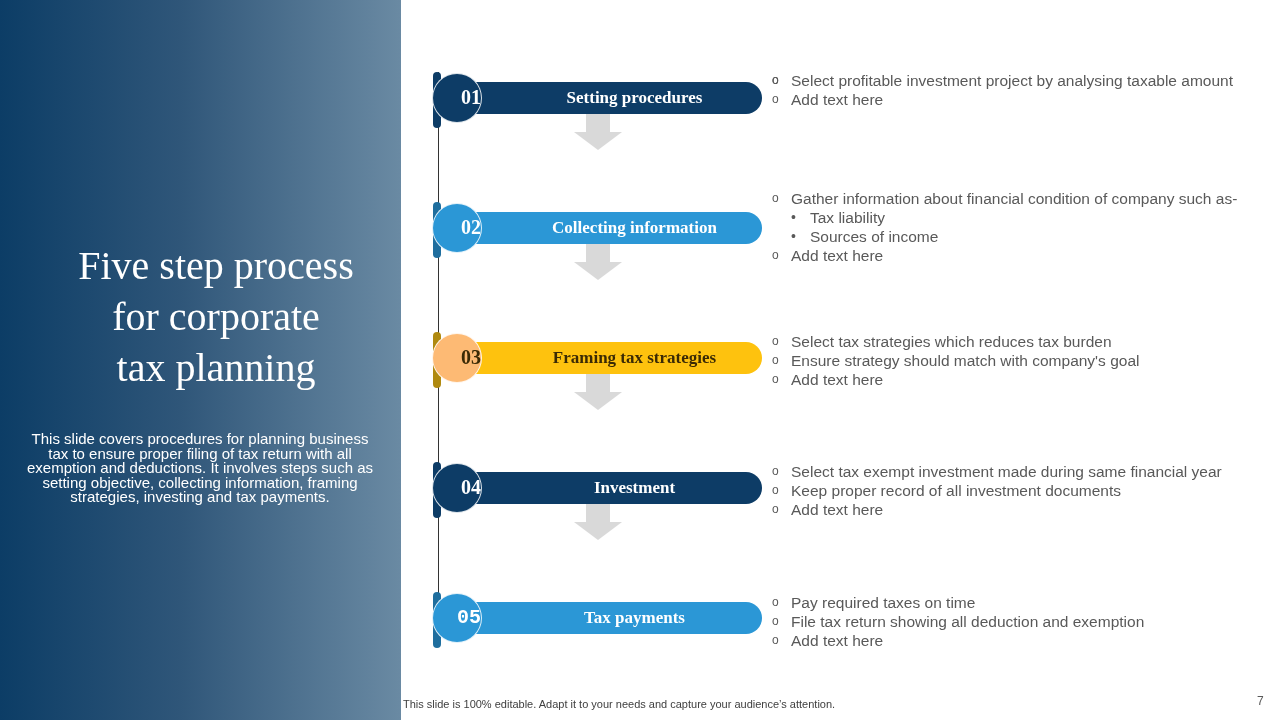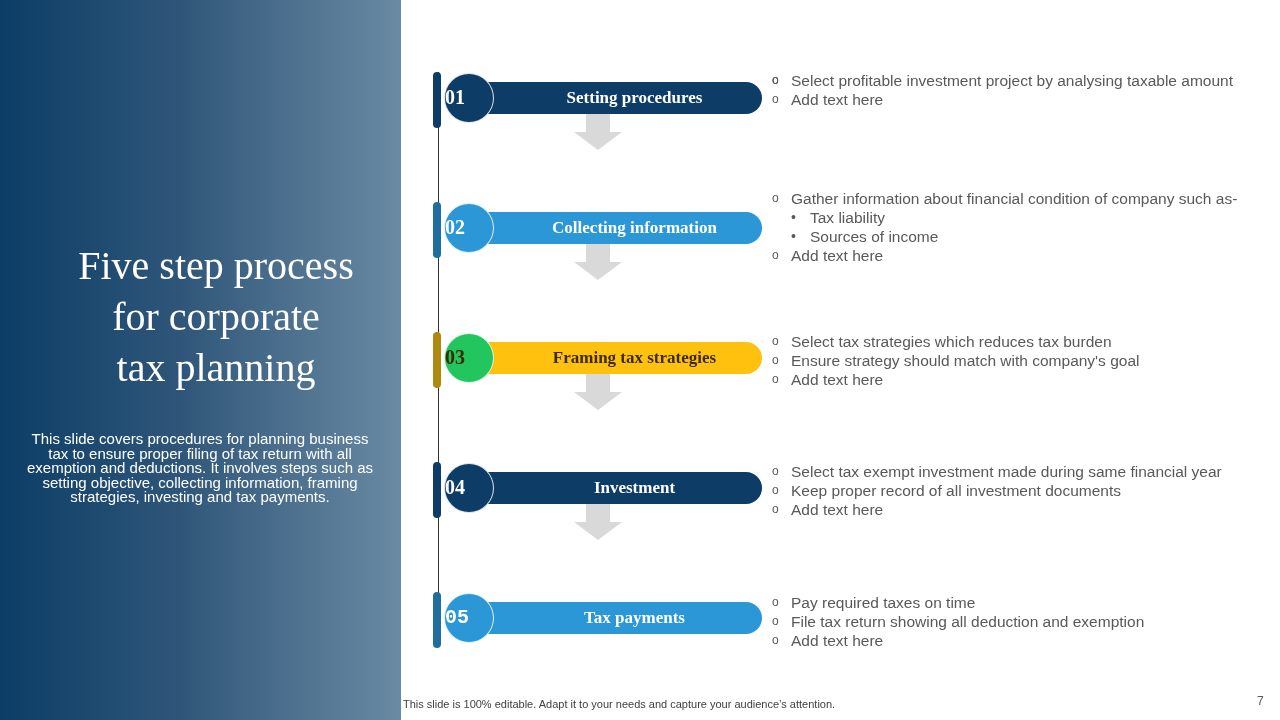--- a/index.html
+++ b/index.html
@@ -9,22 +9,22 @@
   .title { position:absolute; left:0; width:432px; top:240px; text-align:center; color:#ffffff;
     font-family:"Liberation Serif", serif; font-weight:normal; font-size:40px; line-height:51px; }
   .desc { position:absolute; left:22px; width:356px; top:432px; text-align:center; color:#ffffff;
     font-size:15px; line-height:14.5px; }
   .vline { position:absolute; left:438px; top:72px; width:1px; height:572px; background:#333; }
   .step { position:absolute; left:432px; width:332px; height:56px; }
   .tab { position:absolute; left:1px; top:0; width:8px; height:56px; border-radius:4px; }
   .bar { position:absolute; left:30px; top:10px; width:300px; height:32px; border-radius:0 16px 16px 0; }
   .bar-label { position:absolute; left:45px; right:0; top:0; height:32px; line-height:32px; text-align:center;
     font-family:"Liberation Serif", serif; font-weight:bold; font-size:17px; }
-  .circle { position:absolute; left:12px; top:1px; width:50px; height:50px; border-radius:50%;
-    border:1.5px solid rgba(255,255,255,0.85); box-sizing:border-box; text-align:left; line-height:47px;
+  .circle { position:absolute; left:0; top:1px; width:50px; height:50px; border-radius:50%;
+    border:1.5px solid rgba(255,255,255,0.85); box-sizing:border-box; text-align:right; line-height:47px;
     font-family:"Liberation Serif", serif; font-weight:bold; font-size:20px; }
   .arrow { position:absolute; width:48px; height:38px; }
   .arrow .shaft { position:absolute; left:12px; top:0; width:24px; height:18px; background:#d9d9d9; }
   .arrow .head { position:absolute; left:0; top:18px; width:0; height:0;
     border-left:24px solid transparent; border-right:24px solid transparent; border-top:18px solid #d9d9d9; }
   .list { position:absolute; left:772px; color:#595959; font-size:15.5px; line-height:19px; }
   .li { position:relative; padding-left:19px; white-space:nowrap; }
   .li .b { position:absolute; left:0; top:0; font-size:12px; }
   .li.sub { padding-left:38px; }
   .li.sub .b { left:19px; font-size:14px; }
@@ -78,21 +78,21 @@
   <div class="li sub"><span class="b">•</span><span>Tax liability</span></div>
   <div class="li sub"><span class="b">•</span><span>Sources of income</span></div>
   <div class="li"><span class="b">o</span><span>Add text here</span></div>
 </div>
 
 <div class="step" style="top:332px;">
   <div class="tab" style="background:#b08a10;"></div>
   <div class="bar" style="background:#fec20e;">
     <div class="bar-label" style="color:#3a2a05;">Framing tax strategies</div>
   </div>
-  <div class="circle" style="background:#22c55e;color:#3a2a05;">03</div>
+  <div class="circle" style="background:#fdba74;color:#3a2a05;">03</div>
 </div>
 <div class="arrow" style="left:574px;top:374px;">
     <div class="shaft"></div>
     <div class="head"></div>
   </div>
 <div class="list" style="top:332px;">
   <div class="li"><span class="b">o</span><span>Select tax strategies which reduces tax burden</span></div>
   <div class="li"><span class="b">o</span><span>Ensure strategy should match with company's goal</span></div>
   <div class="li"><span class="b">o</span><span>Add text here</span></div>
 </div>

